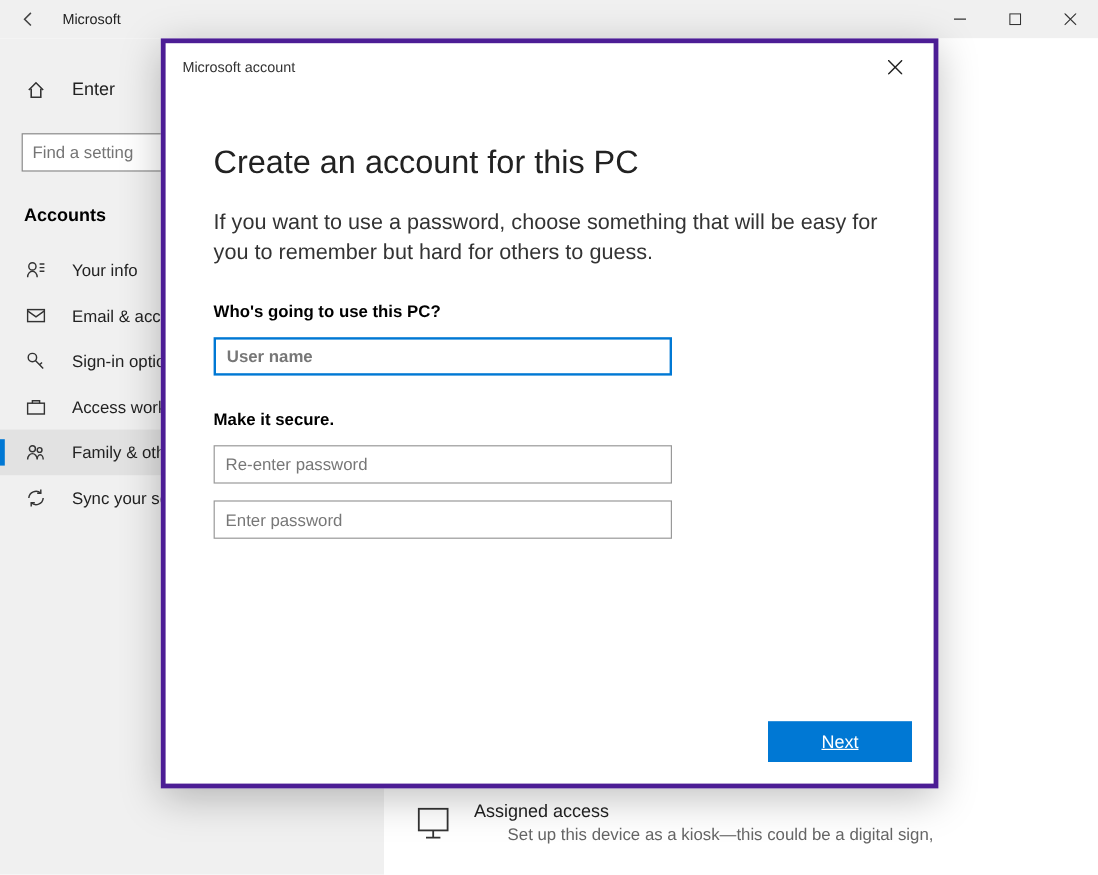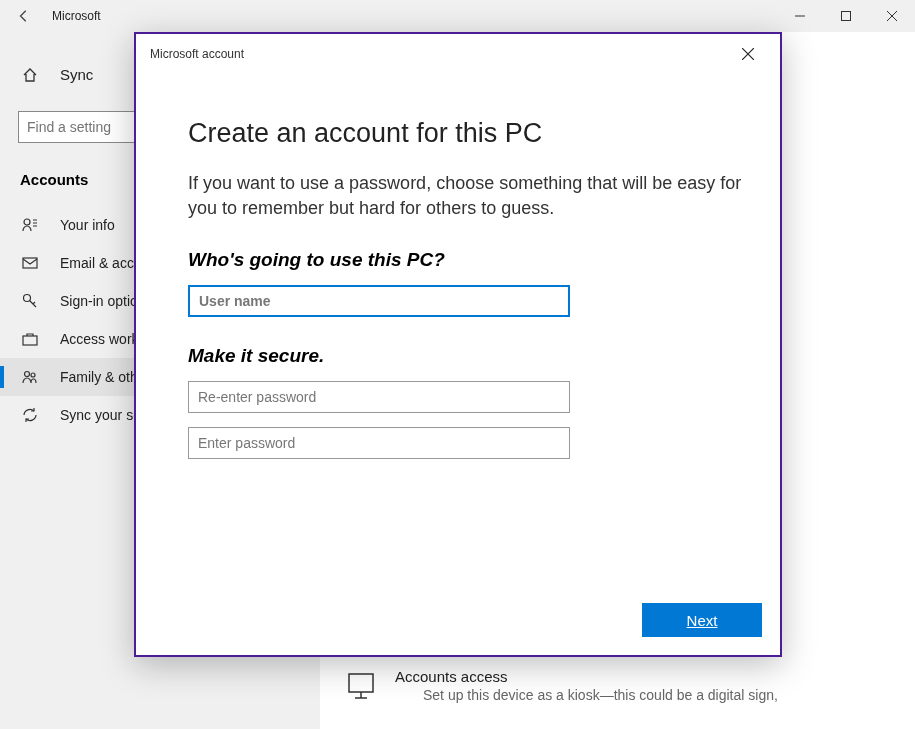--- a/index.html
+++ b/index.html
@@ -36,31 +36,31 @@
     .content-area { flex: 1; padding: 30px 40px; background: #fff; overflow: hidden; position: relative; }
     
     .assigned-block { position: absolute; left: 345px; top: 668px; display: flex; align-items: flex-start; }
     .assigned-icon { width: 36px; height: 36px; margin-right: 14px; margin-top: 2px; }
     .assigned-icon svg { width: 32px; height: 32px; stroke: #333; stroke-width: 1.5; fill: none; }
     .assigned-text { }
     .assigned-title { font-size: 15px; color: #222; }
     .assigned-desc { font-size: 14px; color: #666; margin-top: 2px; max-width: 460px; margin-left: 28px; }
     
     
-    .dialog { position: absolute; left: 134px; top: 32px; width: 648px; height: 625px; background: #fff; border: 2px solid #4c1d95; box-shadow: 0 8px 32px rgba(0,0,0,0.25); z-index: 100; }
+    .dialog { position: absolute; left: 134px; top: 32px; width: 648px; height: 625px; background: #fff; border: 4px solid #4c1d95; box-shadow: 0 8px 32px rgba(0,0,0,0.25); z-index: 100; }
     .dialog-header { height: 40px; display: flex; align-items: center; padding: 0 12px 0 14px; }
     .dialog-header-title { font-size: 12px; color: #333; }
     .dialog-close { margin-left: auto; width: 40px; height: 40px; display: flex; align-items: center; justify-content: center; cursor: pointer; }
     .dialog-close svg { width: 12px; height: 12px; stroke: #222; stroke-width: 1.2; fill: none; }
     
-    .dialog-body { padding: 44px 36px 0 52px; }
+    .dialog-body { padding: 44px 36px 0 40px; }
     .dialog-heading { font-size: 27px; font-weight: 400; color: #222; margin-bottom: 22px; }
     .dialog-intro { font-size: 18px; color: #333; line-height: 1.4; margin-bottom: 28px; max-width: 570px; }
     
-    .form-label { font-size: 19px; font-weight: 600; color: #000; margin-bottom: 14px; font-style: italic; }
+    .form-label { font-size: 14px; font-weight: 600; color: #000; margin-bottom: 14px; }
     .form-input { width: 382px; height: 32px; padding: 0 9px; border: 1px solid #999; background: #fff; font-size: 14px; color: #333; outline: none; font-family: inherit; display: block; margin-bottom: 14px; }
     .form-input.focused { border: 2px solid #0078d4; font-weight: bold; }
     .form-input::placeholder { color: #777; }
     
     .section-gap { height: 14px; }
     
     .dialog-footer { position: absolute; bottom: 18px; right: 18px; display: flex; gap: 10px; }
     .btn { width: 120px; height: 34px; border: none; font-size: 15px; cursor: pointer; font-family: inherit; text-decoration: underline; }
     .btn-primary { background: #0078d4; color: #fff; }
     .btn-secondary { background: #ccc; color: #222; }
@@ -97,21 +97,21 @@
   </div>
 
   <div class="settings-body">
     <div class="sidebar">
       <div class="home-row">
         <span class="icon">
           <svg viewBox="0 0 16 16">
               <path d="M2 8 L8 2 L14 8 M4 7 V14 H12 V7"></path>
             </svg>
         </span>
-        <span>Sync</span>
+        <span>Enter</span>
       </div>
       <div class="search-box">
         <input type="text" placeholder="Find a setting" style="">
       </div>
       <div class="category-header">Accounts</div>
 
       <div class="nav-item">
         <span class="icon">
           <svg viewBox="0 0 16 16">
               <circle cx="5" cy="5" r="3"></circle>
@@ -173,21 +173,21 @@
   </div>
 
   <div class="assigned-block">
     <div class="assigned-icon">
       <svg viewBox="0 0 32 32">
           <rect x="4" y="4" width="24" height="18"></rect>
           <path d="M16 22v6M10 28h12"></path>
         </svg>
     </div>
     <div class="assigned-text">
-      <div class="assigned-title">Accounts access</div>
+      <div class="assigned-title">Assigned access</div>
       <div class="assigned-desc">Set up this device as a kiosk—this could be a digital sign,</div>
     </div>
   </div>
 
   <div class="dialog">
     <div class="dialog-header">
       <span class="dialog-header-title">Microsoft account</span>
       <div class="dialog-close">
         <svg viewBox="0 0 12 12">
             <path d="M0 0 L12 12 M12 0 L0 12"></path>

